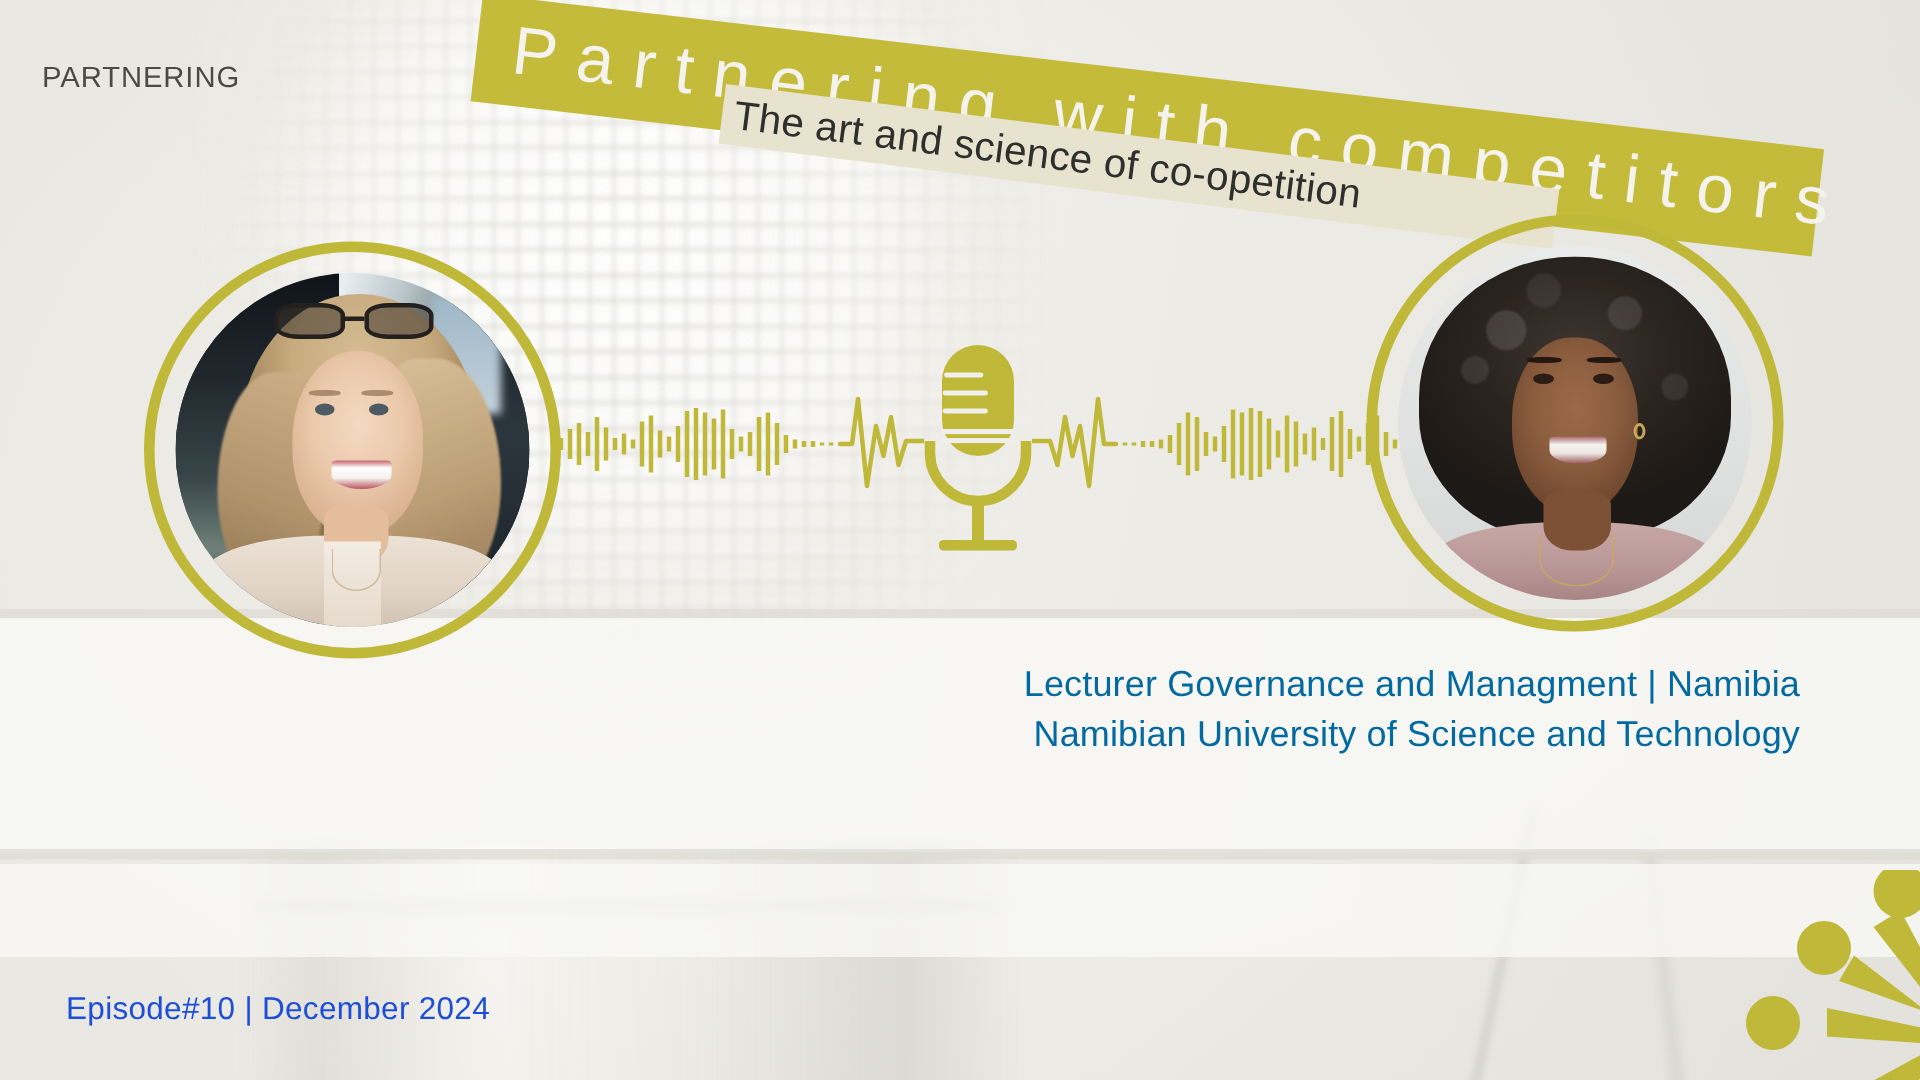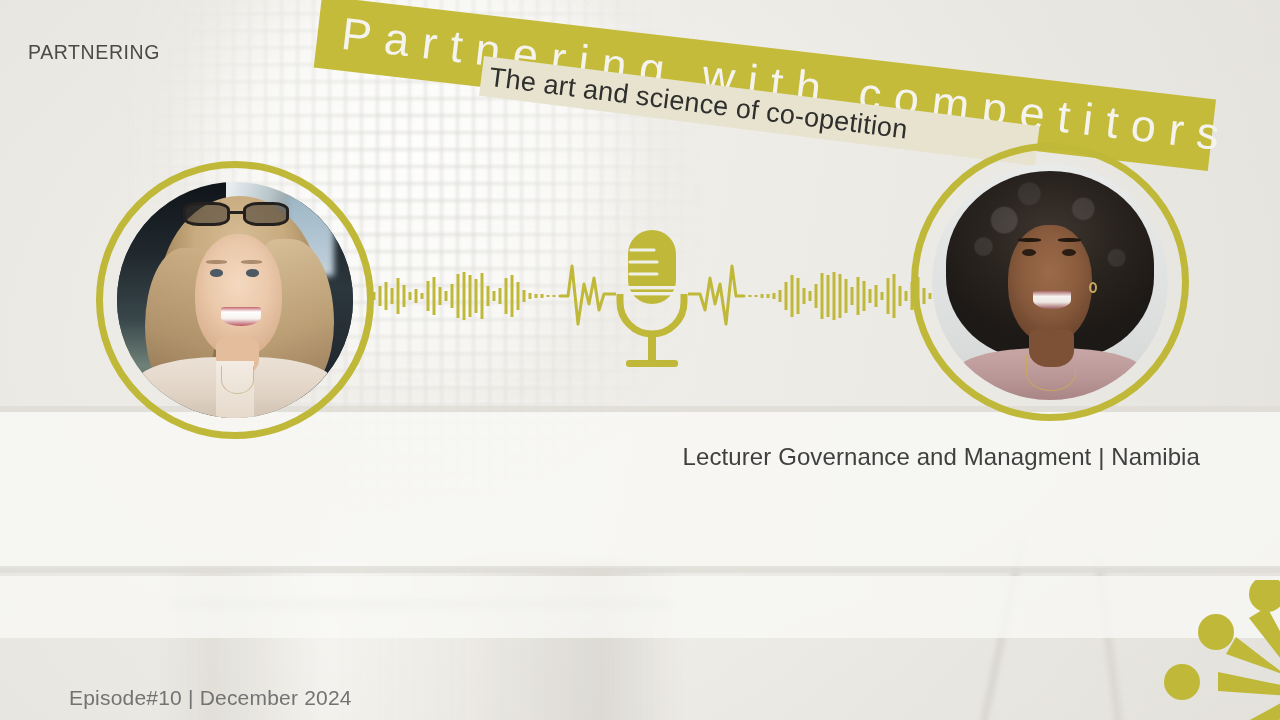--- a/index.html
+++ b/index.html
@@ -276,35 +276,35 @@
   
   .speaker-block {
     position:absolute; right:80px; top:440px;
     text-align:right; width:760px;
   }
   .speaker-name {
     font-size:30px; font-weight:bold; color:#6e6b5f;
     letter-spacing:0.2px; line-height:38px;
   }
   .speaker-role, .speaker-org {
-    font-size:24px; font-weight:400; color:#404040;
+    font-size:24px; font-weight:400; color:#0369a1;
     line-height:33px; letter-spacing:0.1px;
   }
 
   
   .host-line {
     position:absolute; left:110px; top:593px;
     font-size:20px; font-style:italic; color:#55555a;
     letter-spacing:0.1px; white-space:pre;
   }
 
   
   .episode-line {
-    position:absolute; left:44px; top:686px;
-    font-size:21px; color:#737373; letter-spacing:0.2px;margin-left:25px;
+    position:absolute; left:44px; top:661px;
+    font-size:21px; color:#1d4ed8; letter-spacing:0.2px;
   }
 
   
   .starburst { position:absolute; left:1150px; top:580px; width:160px; height:160px; }
 </style>
 </head>
 <body>
 
 <div id="stage">
 
@@ -459,20 +459,21 @@
       <line x1="218" y1="43" x2="218" y2="53"></line>
       <line x1="224" y1="34" x2="224" y2="62"></line>
       <line x1="230" y1="29" x2="230" y2="67"></line>
       <line x1="236" y1="40" x2="236" y2="56"></line>
       <line x1="242" y1="45" x2="242" y2="51"></line>
     </g>
   </svg>
 
   <div class="speaker-block">
     <div class="speaker-role">Lecturer Governance and Managment | Namibia</div>
+    <div class="speaker-org">Namibian University of Science and Technology</div>
   </div>
 
 
   <div class="episode-line">Episode#10 | December 2024</div>
 
   <svg class="starburst" viewBox="0 0 160 160">
     <g fill="#c0b838">
       <polygon points="155,110 99,38 117,27 155,98"></polygon>
       <polygon points="155,110 86,57 76,74 155,102"></polygon>
       <polygon points="155,110 68,92 68,111 155,117"></polygon>

